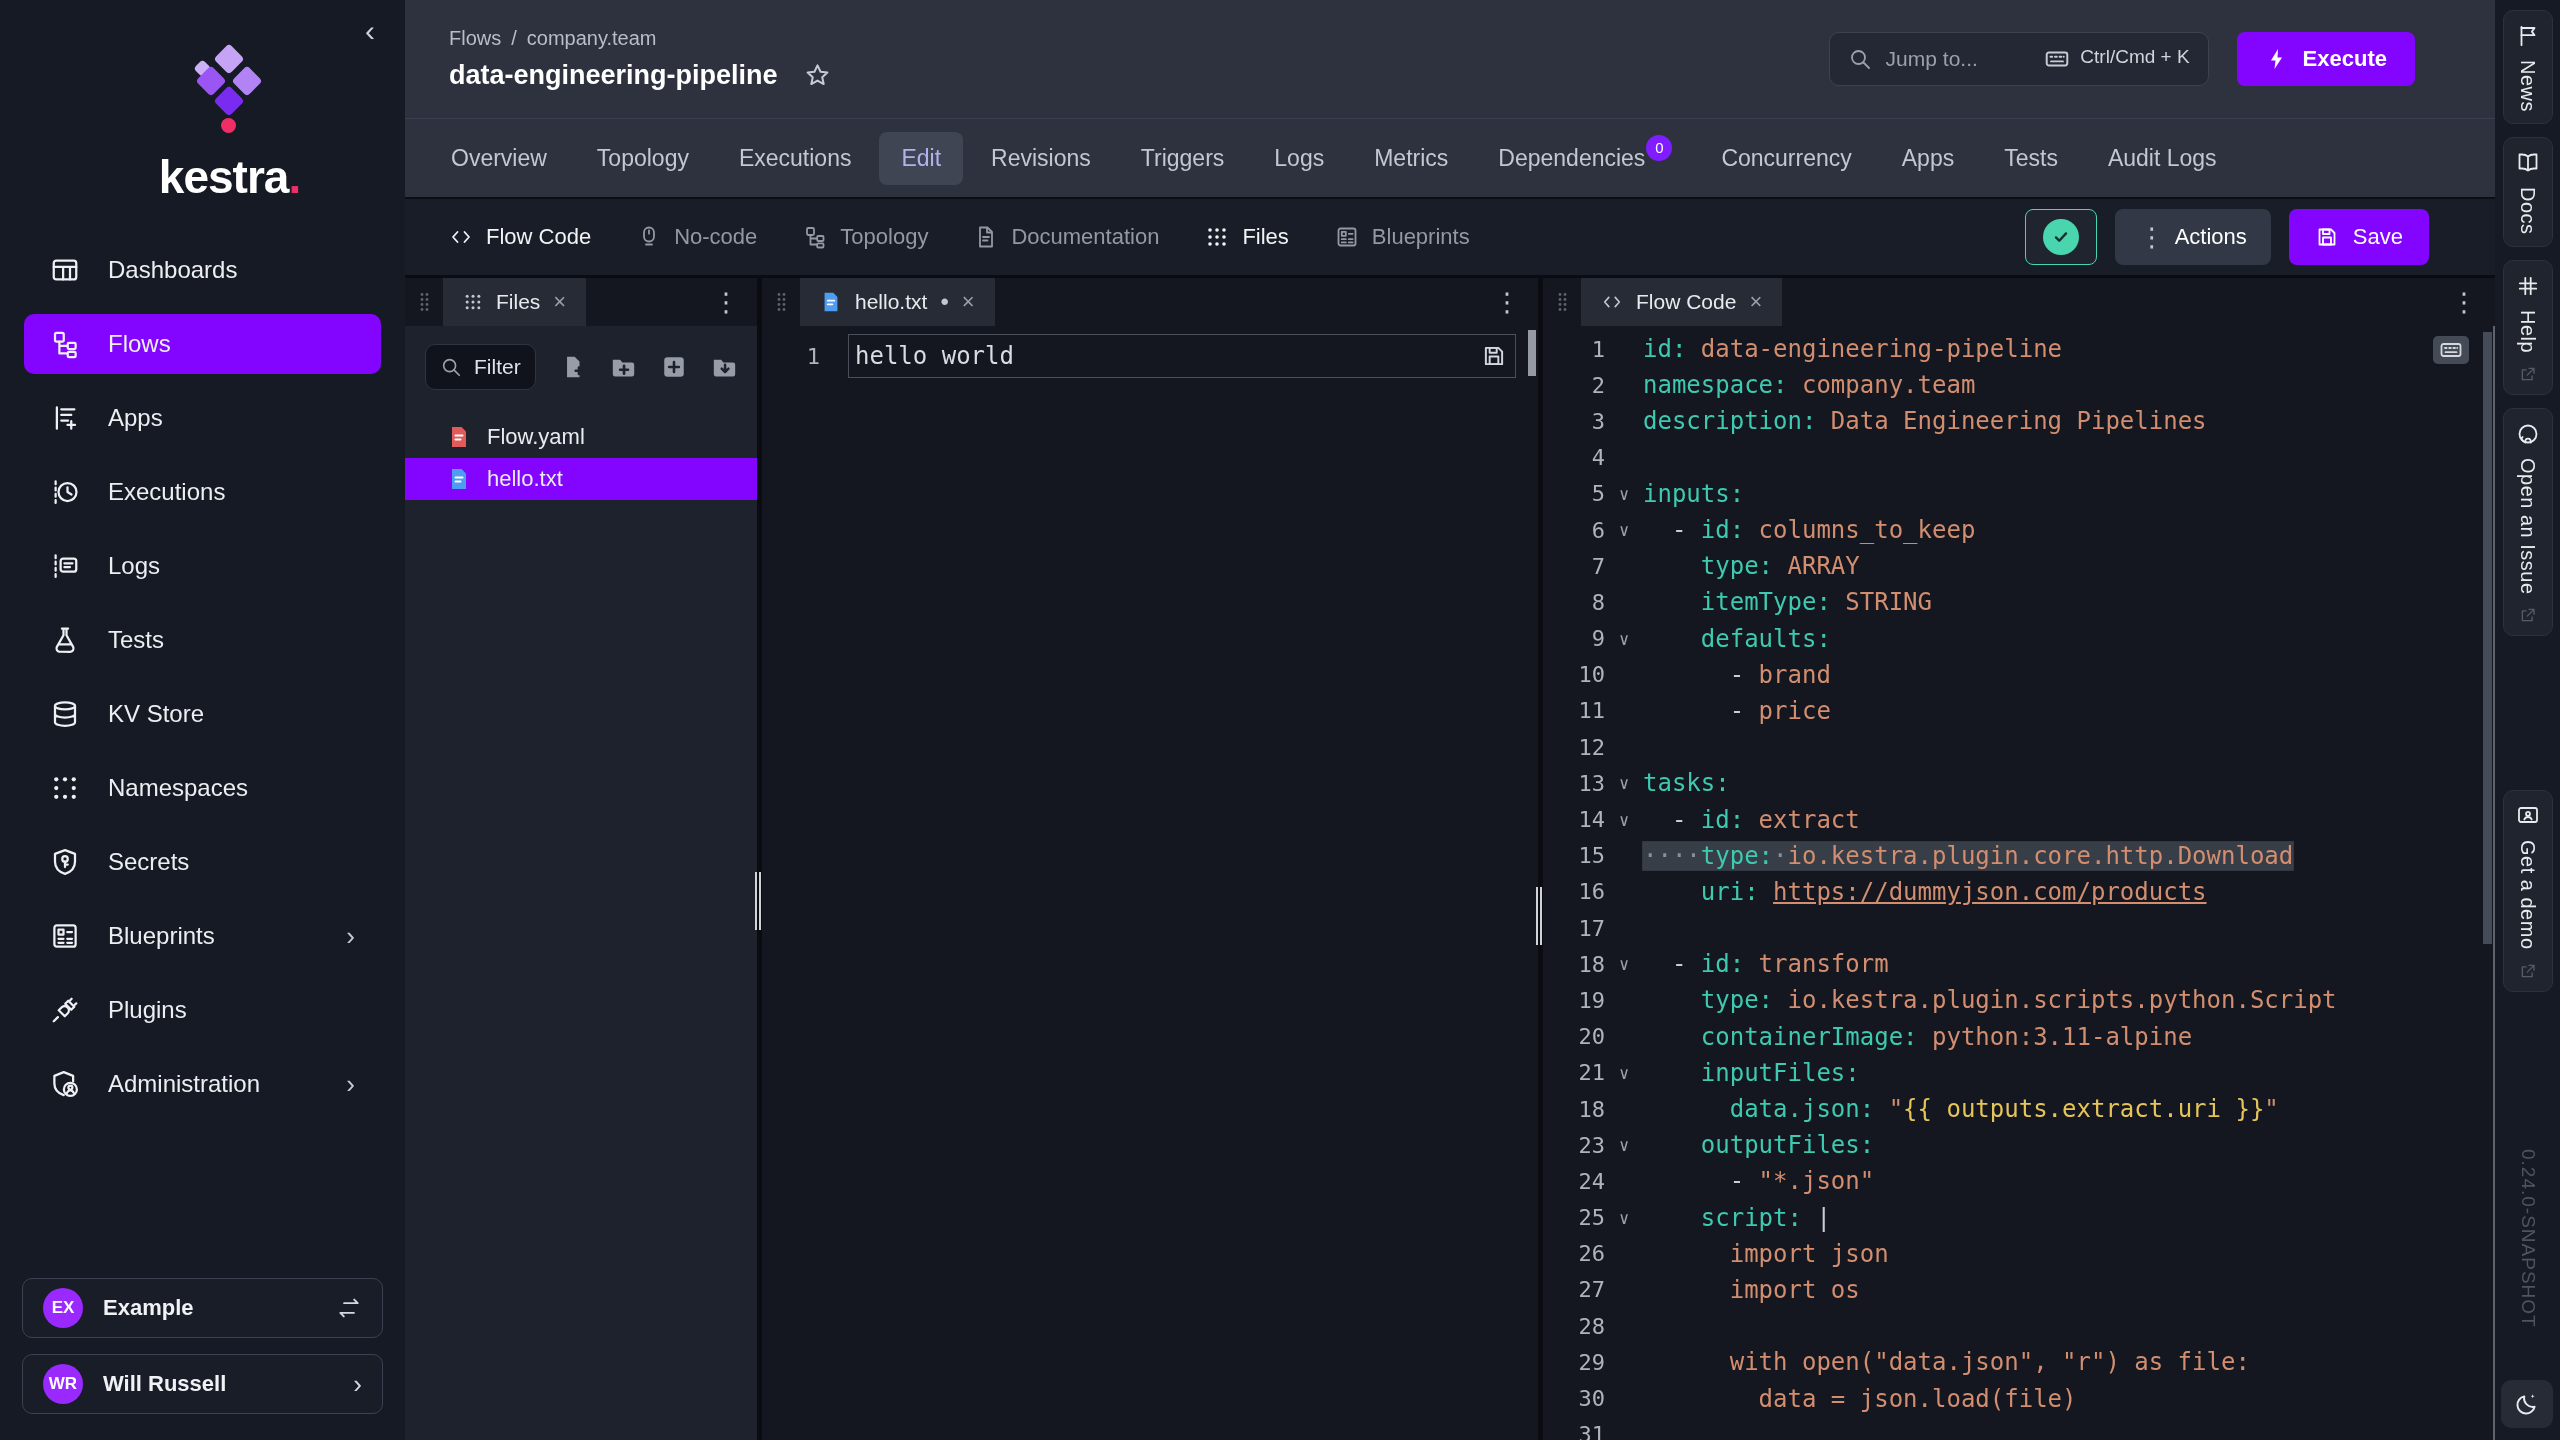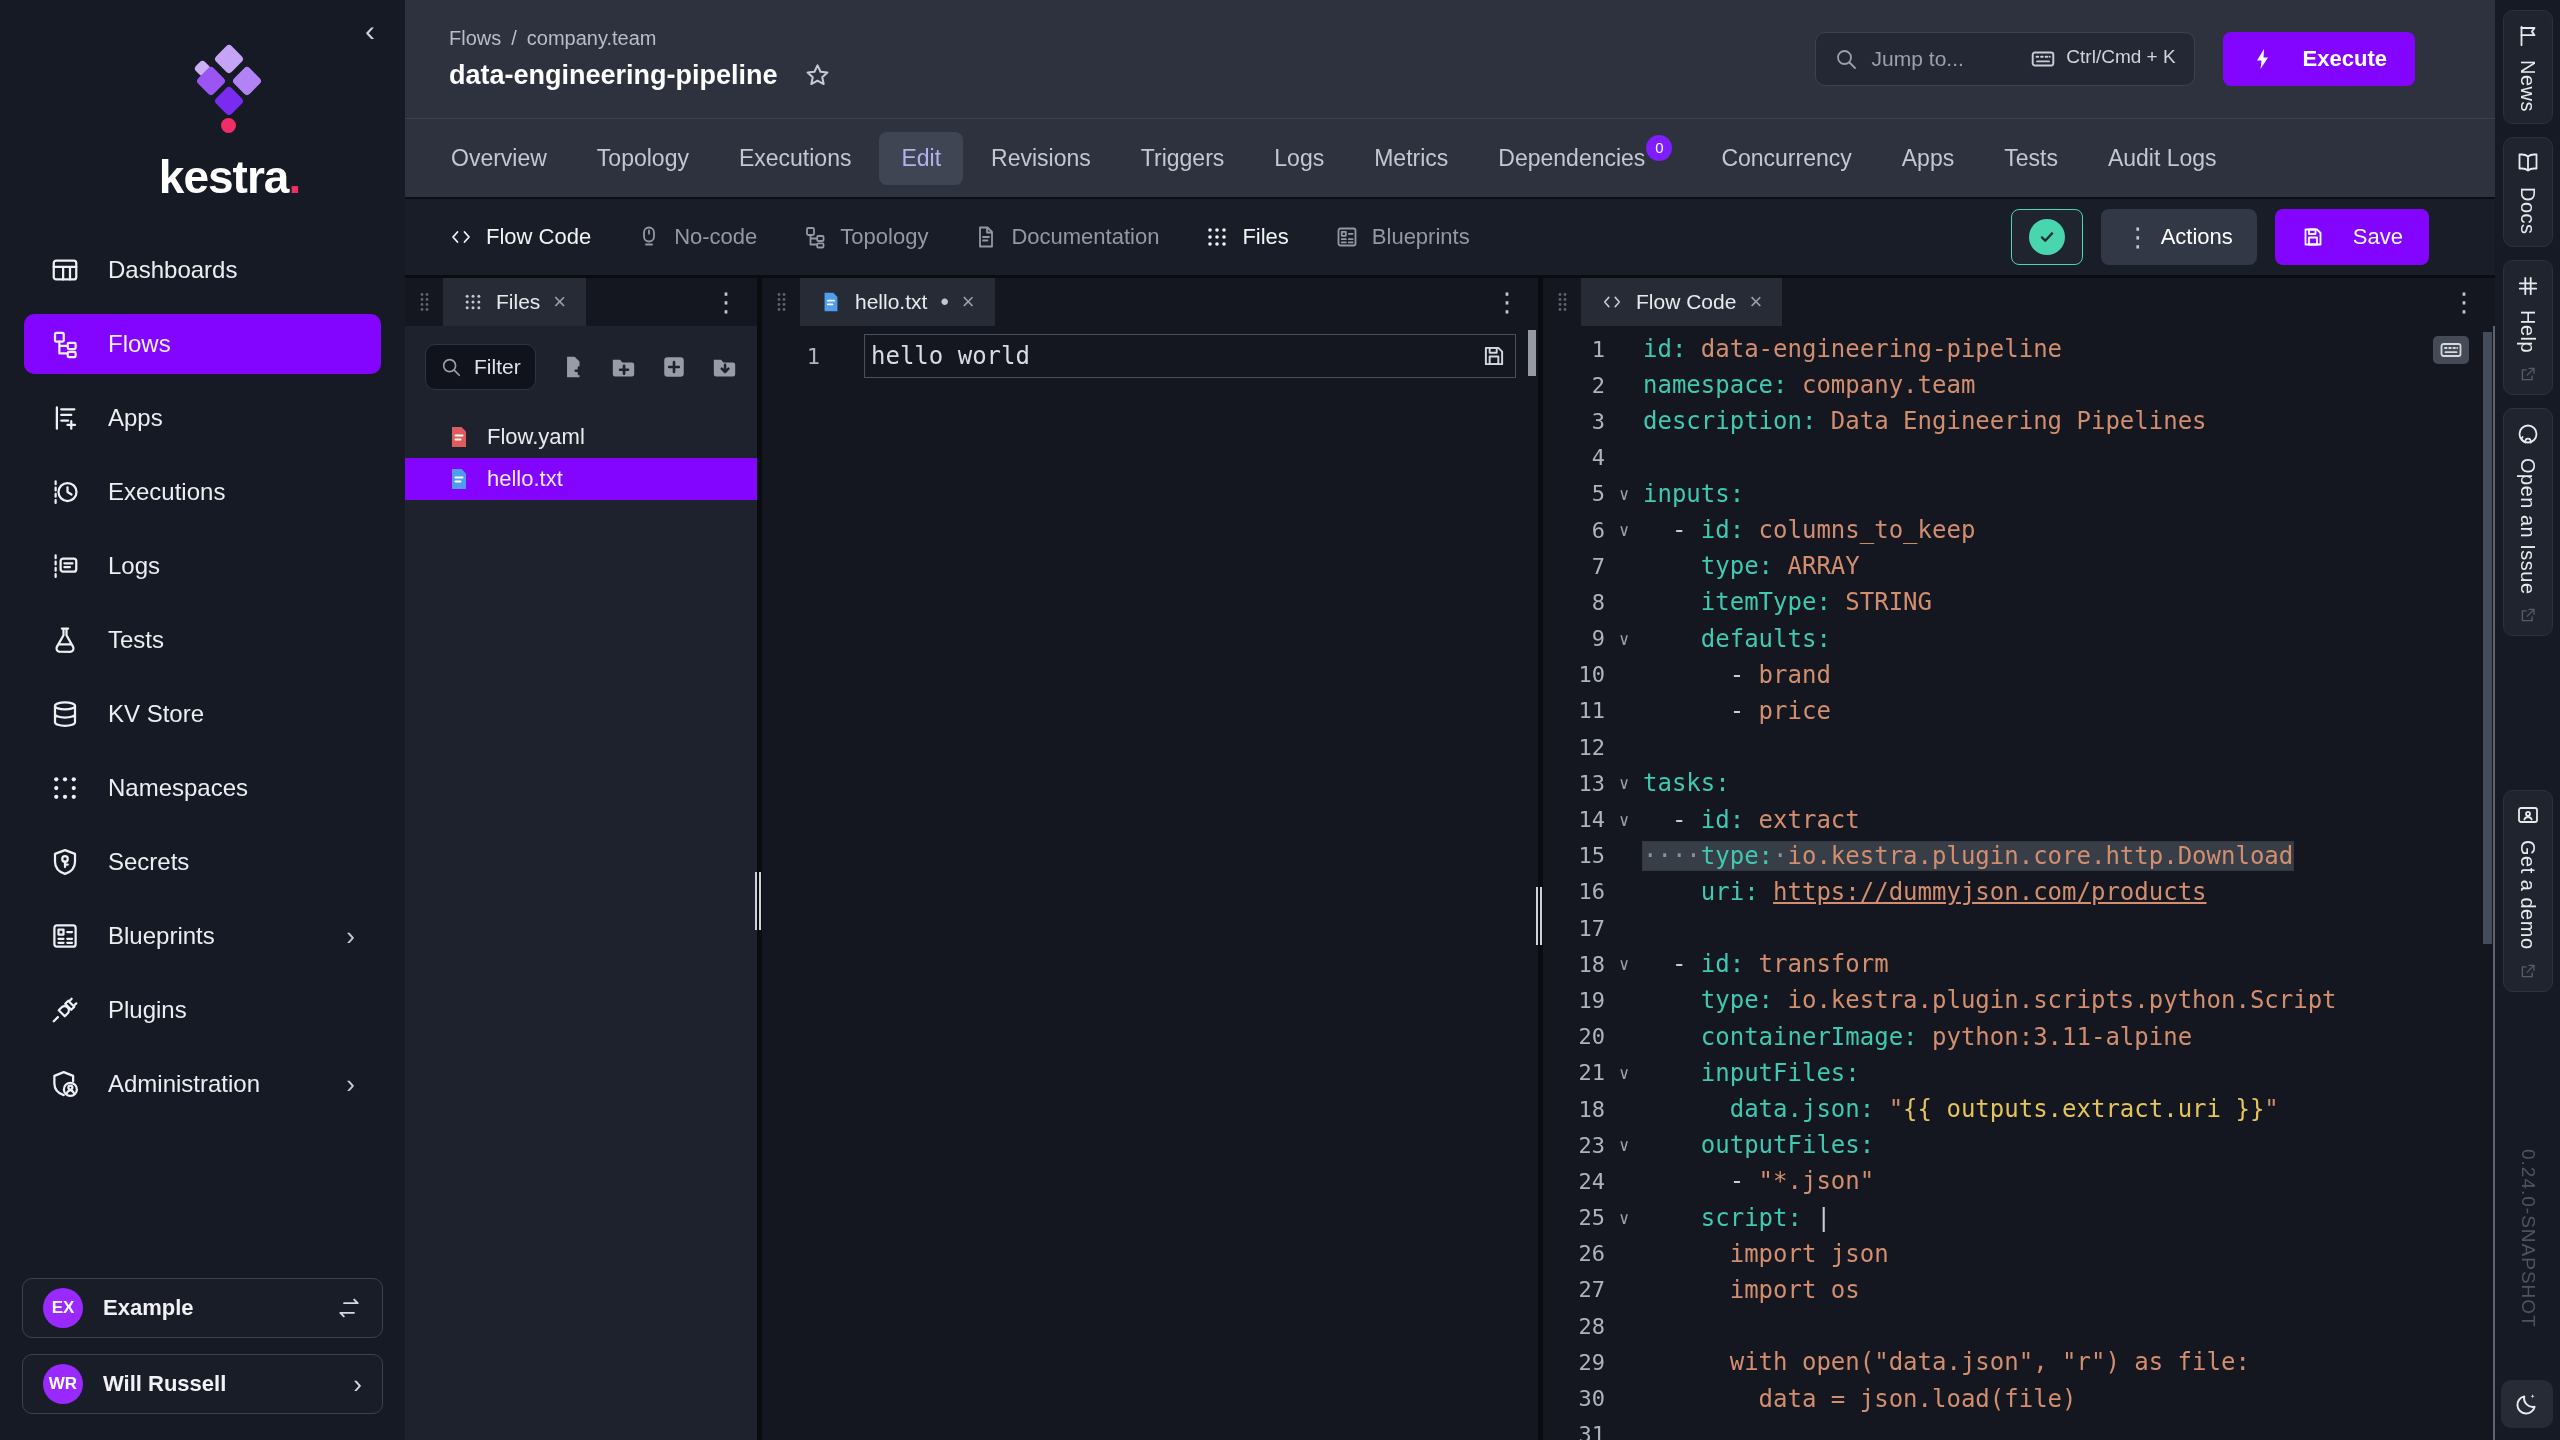--- a/index.html
+++ b/index.html
@@ -31,21 +31,21 @@
   .hdr { height:118px; background:#2d323e; display:flex; align-items:center; justify-content:space-between; padding:0 80px 0 44px; flex-shrink:0; }
   .hdr-left { display:flex; flex-direction:column; gap:10px; }
   .crumbs { font-size:20px; color:#b9bdc7; display:flex; gap:10px; }
   .crumb { cursor:pointer; }
   .title-row { display:flex; align-items:center; gap:26px; }
   .page-title { font-size:27px; font-weight:bold; color:#ffffff; }
   .hdr-right { display:flex; align-items:center; gap:28px; }
   .jump-box { width:380px; height:54px; background:#232834; border:1px solid #3c434f; border-radius:10px; display:flex; align-items:center; gap:14px; padding:0 18px; cursor:pointer; }
   .jump-ph { font-size:21px; color:#9ba1ab; }
   .jump-sc { font-size:19px; color:#d0d4da; display:flex; gap:10px; margin-left:auto; }
-  .btn { border-radius:8px; display:flex; align-items:center; justify-content:center; gap:28px; cursor:pointer; font-size:22px; color:#fff; }
+  .btn { border-radius:8px; display:flex; align-items:center; justify-content:center; gap:14px; cursor:pointer; font-size:22px; color:#fff; }
   .btn-purple { background:#8405ff; }
   .execute-btn { height:54px; padding:0 28px; font-weight:600; }
 
   .tabsrow { height:79px; background:#2d323e; border-top:1px solid #3a404d; display:flex; align-items:center; padding-left:24px; gap:6px; flex-shrink:0; }
   .tab { padding:13px 22px; font-size:23px; color:#c3c7d0; border-radius:8px; cursor:pointer; white-space:nowrap; }
   .tab.active { background:#3f4552; color:#b6b1ec; }
   .tab-badge { display:inline-flex; align-items:center; justify-content:center; width:26px; height:26px; border-radius:50%; background:#7f1dff; color:#fff; font-size:15px; vertical-align:top; position:relative; top:-10px; left:1px; }
 
   .subbar { height:78px; background:#191d27; border-top:2px solid #0c0e13; display:flex; align-items:center; padding:0 66px 0 44px; gap:46px; flex-shrink:0; }
   .view-item { display:flex; align-items:center; gap:13px; font-size:22px; color:#9299a4; cursor:pointer; white-space:nowrap; }
@@ -74,21 +74,21 @@
   .filter-row { display:flex; align-items:center; gap:24px; }
   .filter-box { width:152px; height:46px; background:#10131c; border:1px solid #2e3442; border-radius:10px; display:flex; align-items:center; gap:12px; padding:0 14px; color:#dfe2e8; font-size:21px; cursor:text; }
   .fact { color:#969ca8; cursor:pointer; }
   .file-list { margin-top:26px; margin-left:-20px; margin-right:-20px; }
   .file-row { height:42px; display:flex; align-items:center; gap:16px; padding-left:42px; font-size:22px; color:#e9ebef; cursor:pointer; }
   .file-row.selected { background:#8405ff; }
 
   .ed-body { position:relative; flex:1; padding-top:8px; font-family:"DejaVu Sans Mono", monospace; }
   .tline { display:flex; align-items:center; height:44px; }
   .tnum { width:58px; text-align:right; padding-right:0; color:#aeb4be; font-size:22px; flex-shrink:0; }
-  .tline-box { flex:1; height:100%; margin-left:44px; margin-right:22px; border:1px solid #4a505b; display:flex; align-items:center; padding-left:6px; font-size:24px; color:#d8dce2; }
+  .tline-box { flex:1; height:100%; margin-left:28px; margin-right:22px; border:1px solid #4a505b; display:flex; align-items:center; padding-left:6px; font-size:24px; color:#d8dce2; }
   .tsave { margin-left:auto; margin-right:8px; }
   .hello-thumb { position:absolute; right:2px; top:4px; width:8px; height:46px; background:#aab0ba; opacity:.85; }
 
   .code-body { position:relative; flex:1; padding-top:5px; font-family:"DejaVu Sans Mono", monospace; overflow:hidden; }
   .crow { display:flex; align-items:center; height:36.2px; white-space:pre; }
   .cnum { width:62px; text-align:right; color:#aeb4be; font-size:22px; flex-shrink:0; }
   .cfold { width:38px; text-align:center; color:#9aa0aa; font-size:17px; flex-shrink:0; }
   .ctext { font-size:24px; }
   .c-k { color:#3ec9b0; }
   .c-v { color:#d28e6f; }

